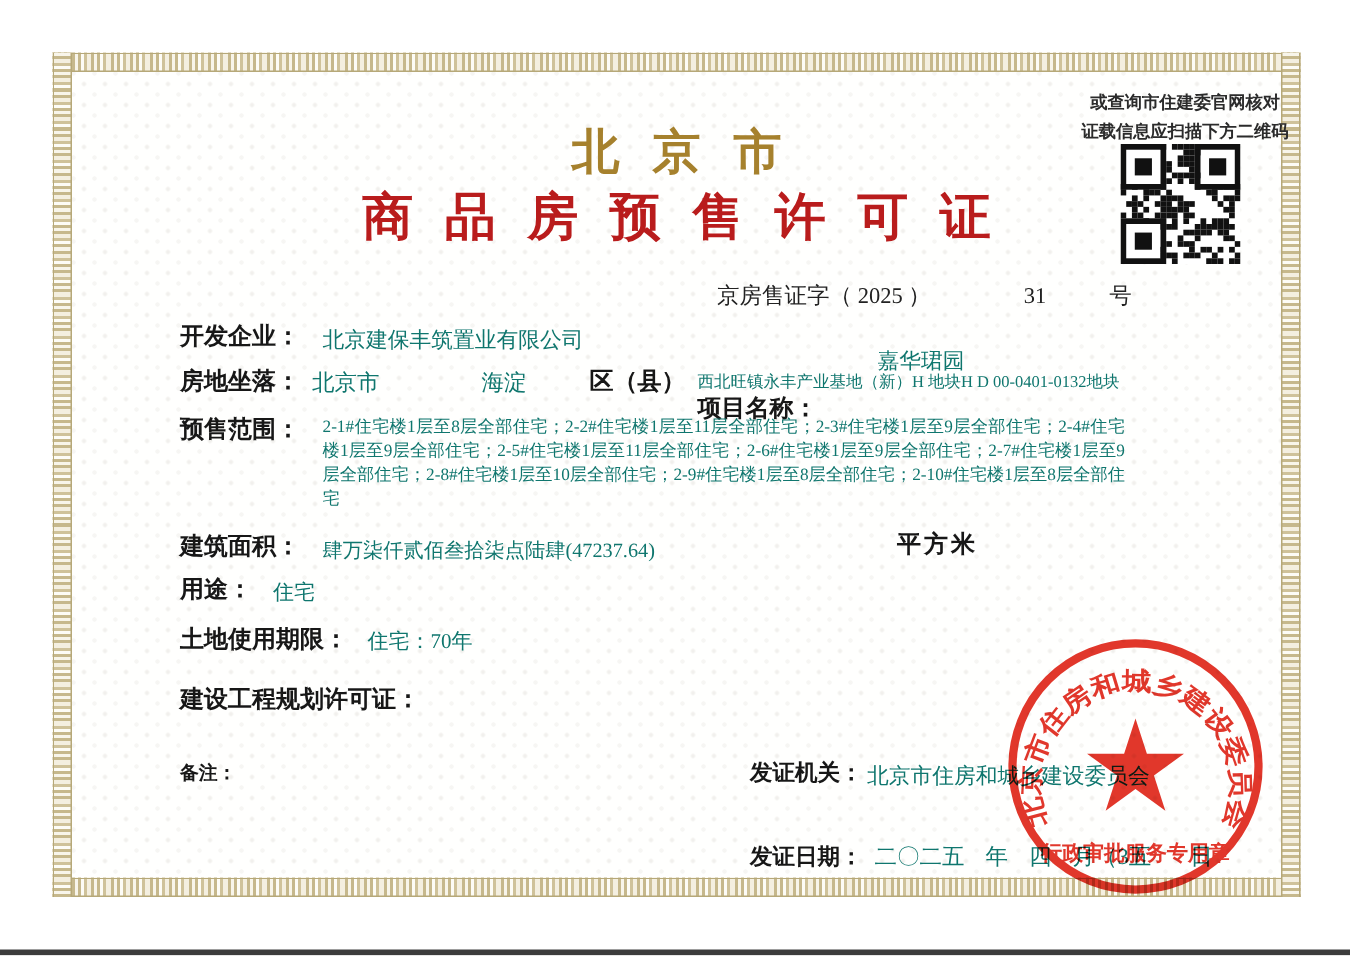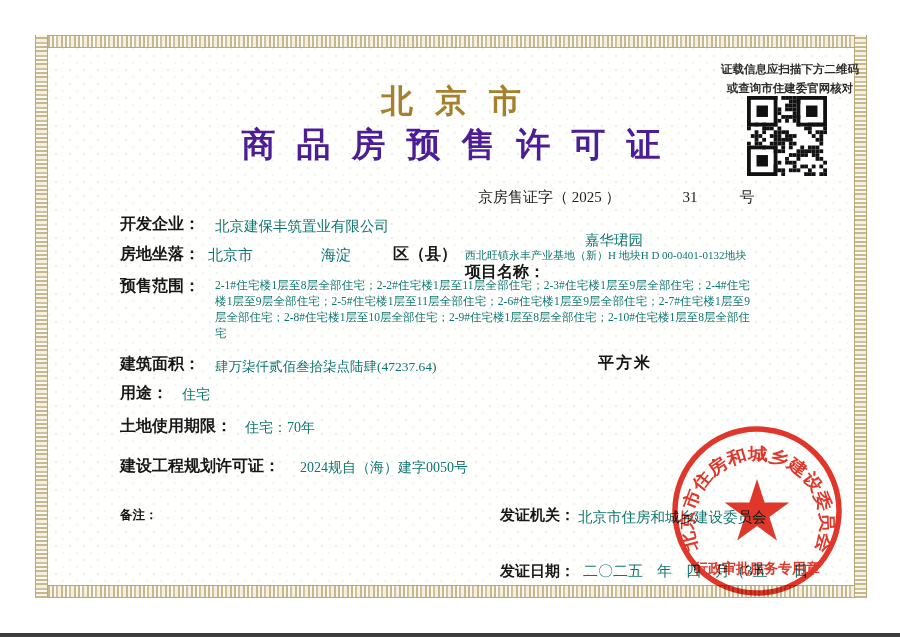--- a/index.html
+++ b/index.html
@@ -34,21 +34,21 @@
   .qr-note { left:700px; top:60px; width:180px; text-align:center;
     font-family:"Liberation Sans","DejaVu Sans",sans-serif;
     font-weight:bold; font-size:11.5px; line-height:19px; color:#2b2b2b; }
   .qr-box { left:747px; top:96px; width:80px; height:80px; }
 
   .title1 { left:35px; top:80px; width:832px; text-align:center;
     font-weight:bold; font-size:32px; letter-spacing:22px; text-indent:22px;
     color:#a6812d; }
   .title2 { left:35px; top:122px; width:832px; text-align:center;
     font-weight:bold; font-size:34px; letter-spacing:21px; text-indent:21px;
-    color:#4c1d95; }
+    color:#b91c1c; }
 
   .certno { left:478px; top:188px; font-size:15px; color:#222; }
   .certno .num { display:inline-block; margin-left:62px; }
   .certno .suf { display:inline-block; margin-left:42px; }
 
   
   .lbl { font-family:"Liberation Sans","DejaVu Sans",sans-serif; font-weight:bold; color:#171717; }
   .val { color:#0f766e; }
 
   .l-dev      { left:120px; top:214px; font-size:16px; }
@@ -100,22 +100,22 @@
 <div class="page">
 
   <div class="cert">
     <div class="band h top"></div>
     <div class="band h bottom"></div>
     <div class="band v left"></div>
     <div class="band v right"></div>
   </div>
 
   <div class="abs qr-note">
+    <div>或查询市住建委官网核对</div>
     <div>证载信息应扫描下方二维码</div>
-    <div>或查询市住建委官网核对</div>
   </div>
   <div class="abs qr-box" id="qr"><svg width="80" height="80" viewBox="0 0 80 80">
         <rect width="80" height="80" fill="#fff"></rect>
         <g fill="#111">
           <rect x="26.67" y="0.00" width="3.81" height="3.81"></rect>
           <rect x="34.29" y="0.00" width="3.81" height="3.81"></rect>
           <rect x="38.10" y="0.00" width="3.81" height="3.81"></rect>
           <rect x="41.90" y="0.00" width="3.81" height="3.81"></rect>
           <rect x="45.71" y="0.00" width="3.81" height="3.81"></rect>
           <rect x="49.52" y="0.00" width="3.81" height="3.81"></rect>
@@ -284,21 +284,20 @@
   <div class="abs lbl l-area">建筑面积：</div>
   <div class="abs val v-area">肆万柒仟贰佰叁拾柒点陆肆(47237.64)</div>
   <div class="abs lbl l-sqm">平方米</div>
   <div class="abs lbl l-use">用途：</div>
   <div class="abs val v-use">住宅</div>
 
   <div class="abs lbl l-term">土地使用期限：</div>
   <div class="abs val v-term">住宅：70年</div>
 
   <div class="abs lbl l-permit">建设工程规划许可证：</div>
-  <div class="abs val v-permit">2024规自（海）建字0050号</div>
 
   <div class="abs lbl l-remarks">备注：</div>
   <div class="abs lbl l-issuer">发证机关：</div>
   <div class="abs val v-issuer">北京市住房和城乡建设委员会</div>
 
   <div class="abs dateline">
     <span class="lbl">发证日期：</span><span class="g8 val">二〇二五</span><span class="g14 val">年</span><span class="g14 val">四</span><span class="g14 val">月</span><span class="val">（3五</span><span class="g26 val">日</span>
   </div>
 
   <svg class="abs seal" viewBox="0 0 182 178">

